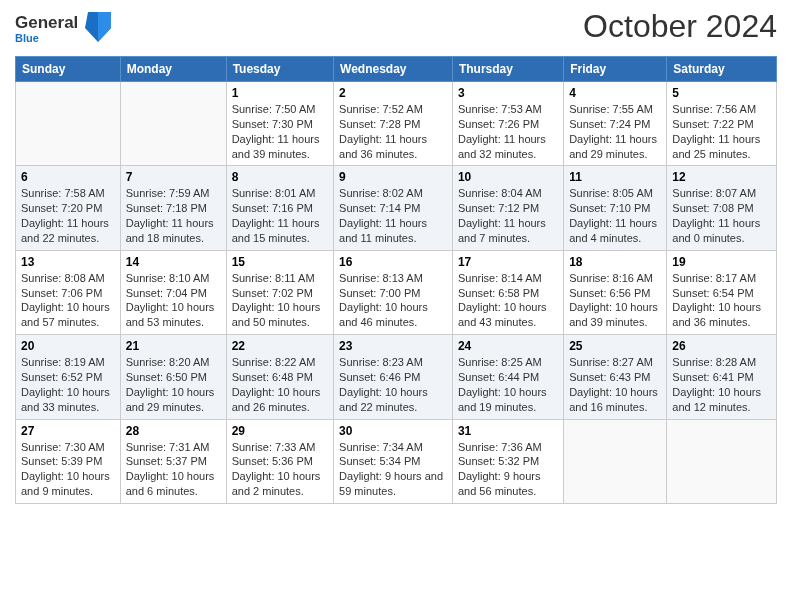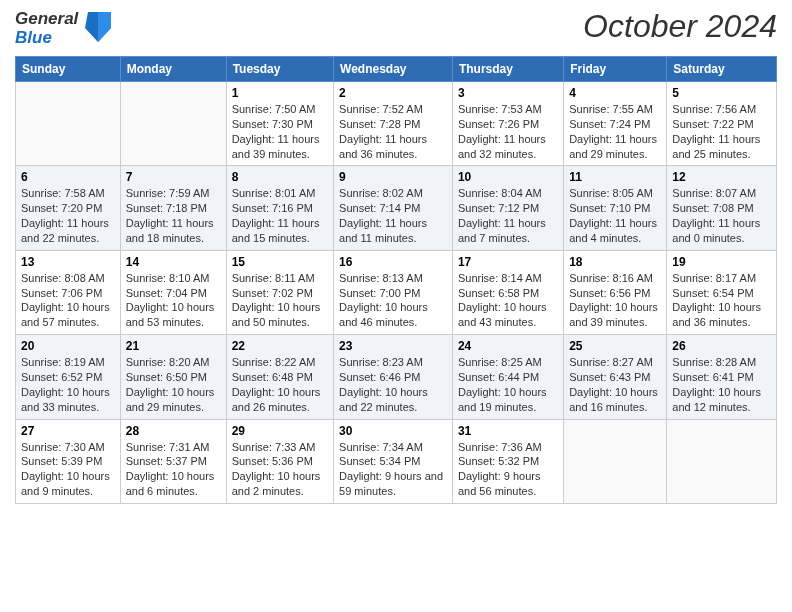--- a/index.html
+++ b/index.html
@@ -13,21 +13,20 @@
     .page {
       width: 792px;
       background: #fff;
       padding: 10px 15px 15px 15px;
     }
     .header {
       display: flex;
       justify-content: space-between;
       align-items: flex-start;
       margin-bottom: 8px;
-      font-style: italic;
     }
     .logo {
       display: flex;
       align-items: center;
     }
     .logo-general {
       color: #333;
     }
     .logo-blue {
       color: #1a6fc4;
@@ -94,21 +93,21 @@
 </head>
 <body>
 
 <div class="page">
   <div class="header">
     <div class="logo">
       <div>
         <div style="display:flex;align-items:center;">
           <div>
             <div class="logo-general" style="font-size:17px;font-weight:bold;color:#333;line-height:1.1;">General</div>
-            <div class="logo-blue" style="font-size:17px;font-weight:bold;color:#1a6fc4;line-height:1.1;">Blue</div>
+            <div class="logo-blue" style="font-size:11px;font-weight:bold;color:#1a6fc4;line-height:1.1;">Blue</div>
           </div>
           <div style="margin-left:5px;">
             <svg width="30" height="34" viewBox="0 0 30 34">
               <polygon points="5,2 25,2 28,18 15,32 2,18" fill="#1a6fc4"></polygon>
               <polygon points="15,2 28,2 28,18 15,32" fill="#2e8de8"></polygon>
             </svg>
           </div>
         </div>
       </div>
     </div>

